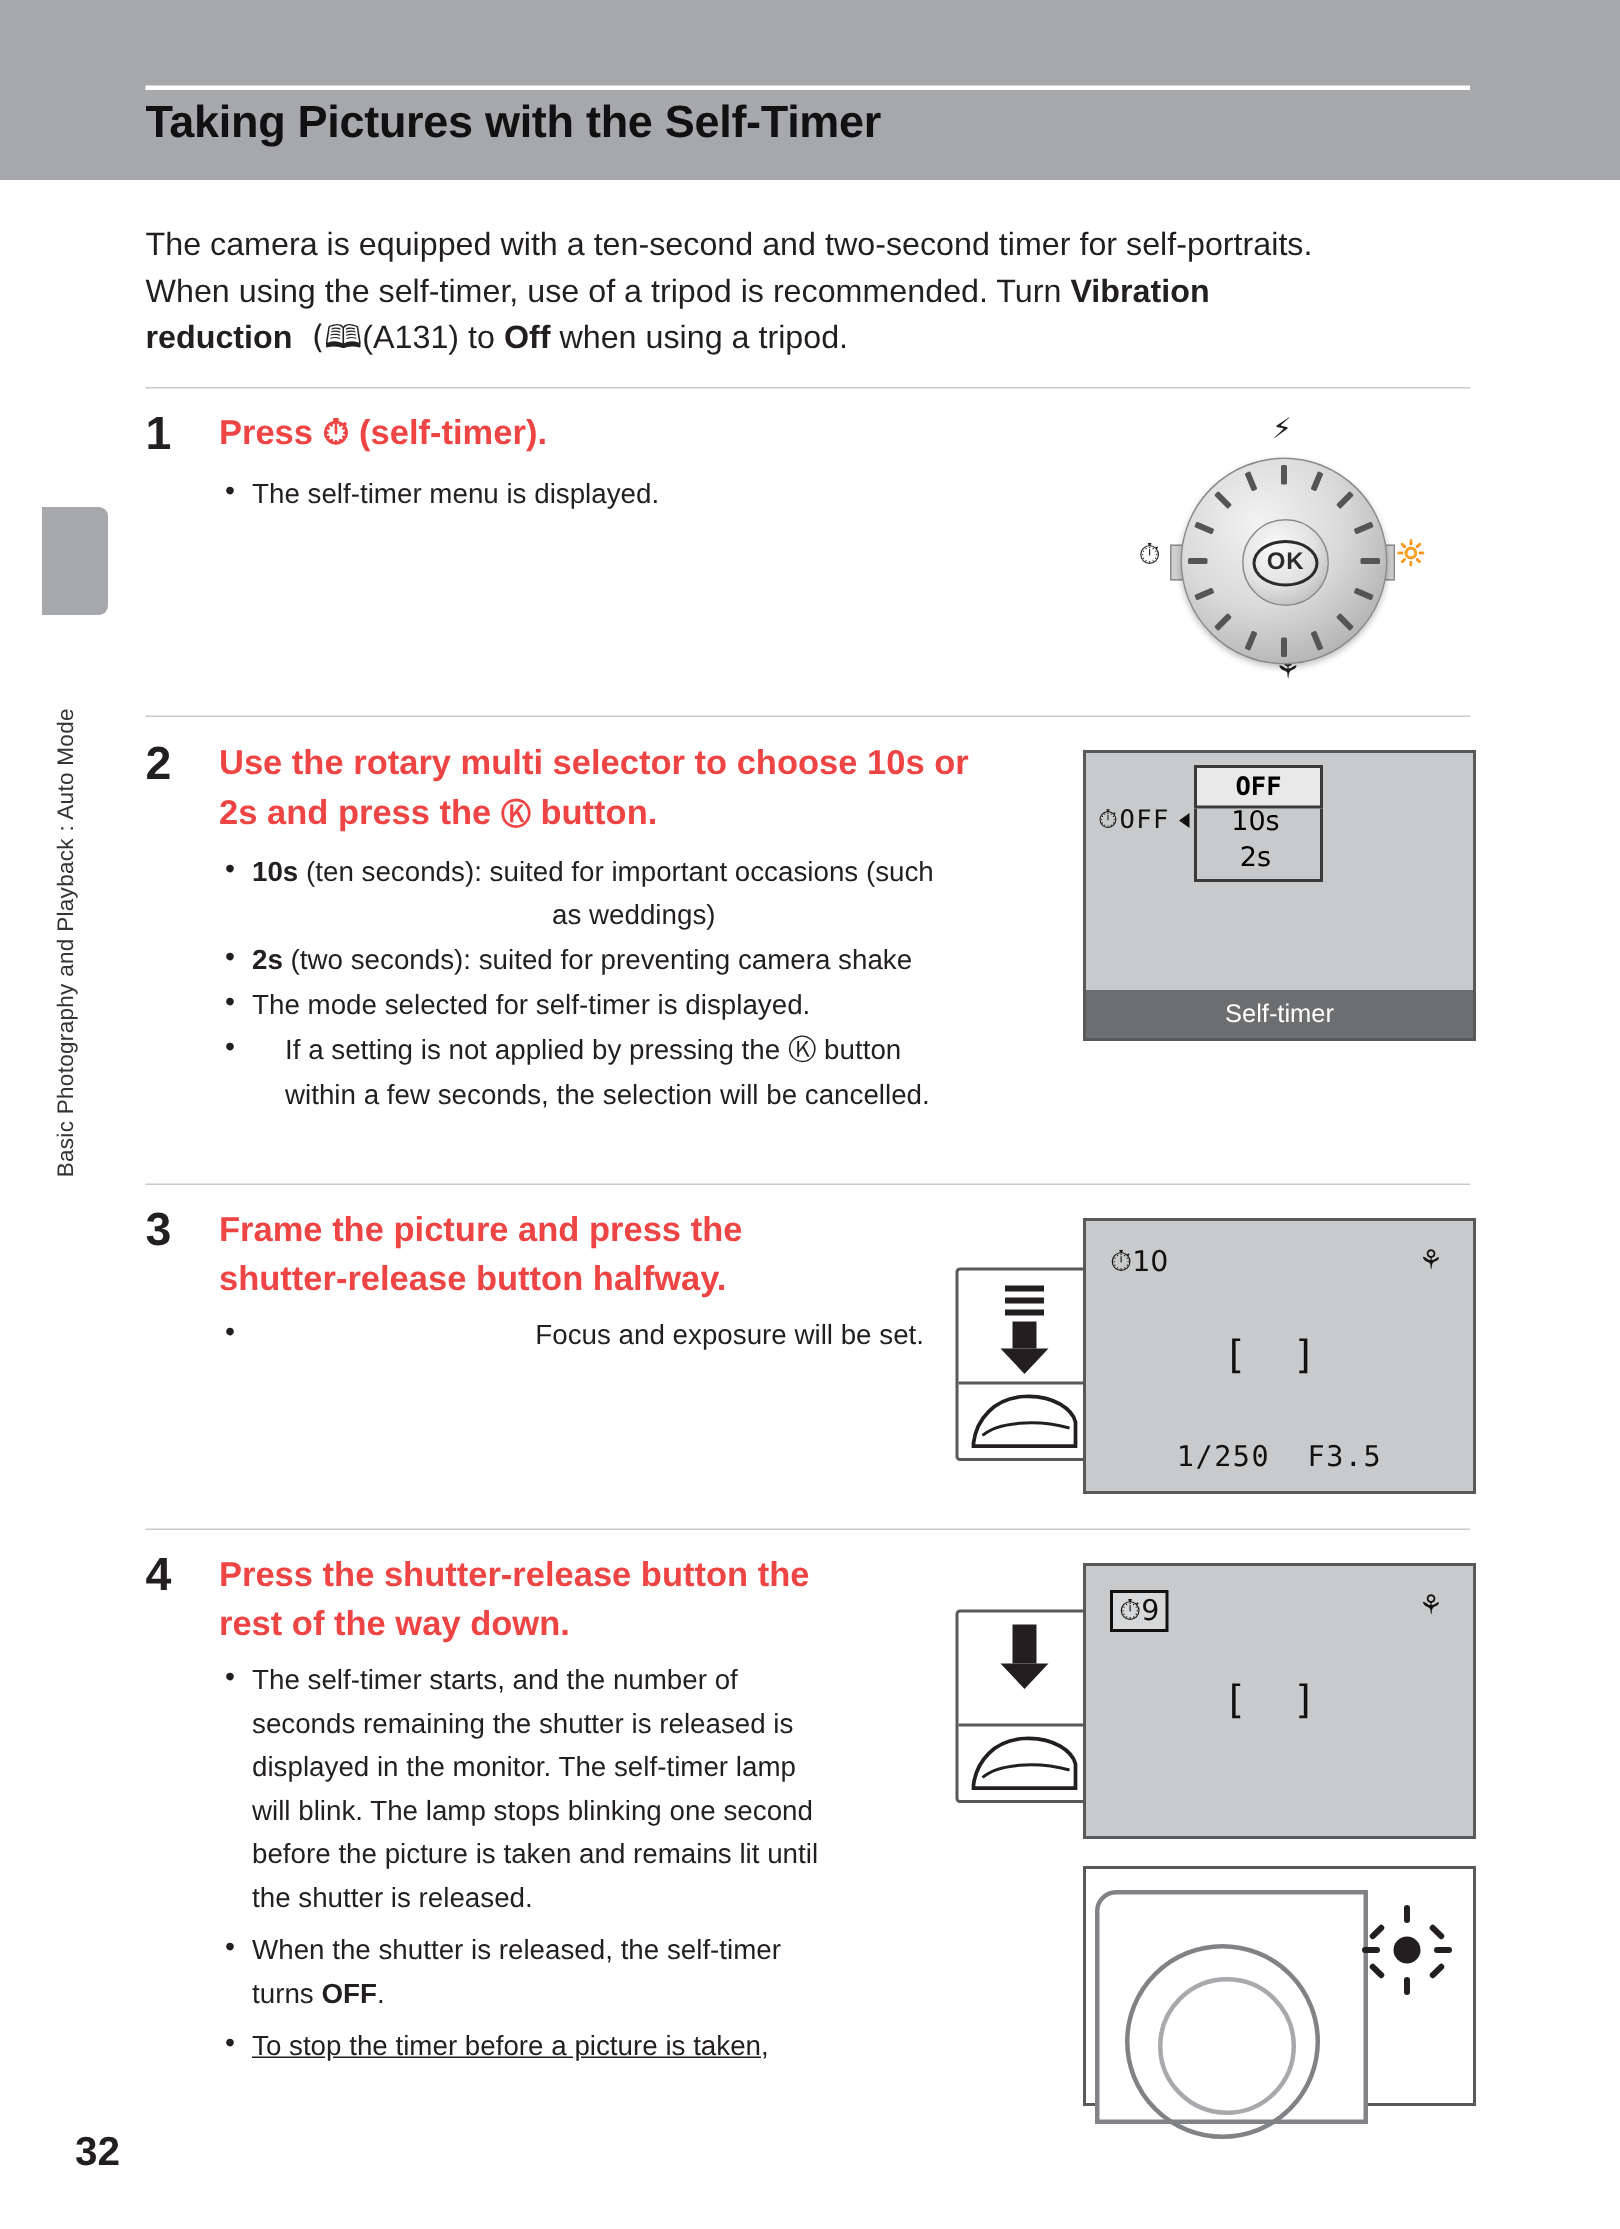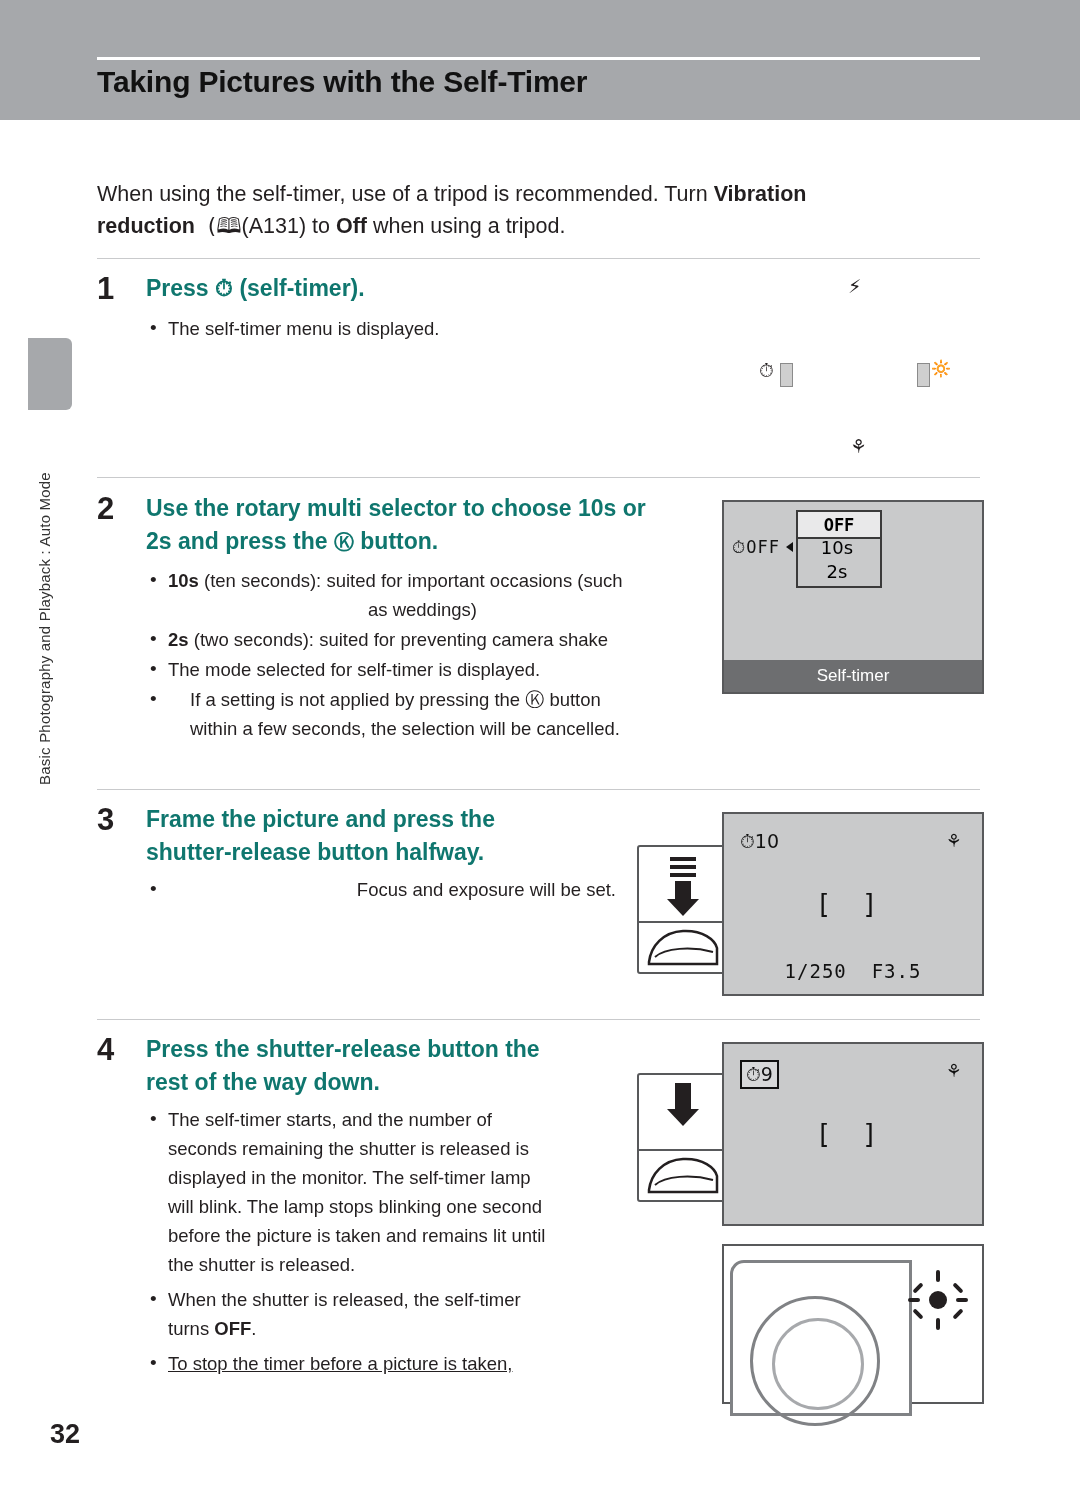--- a/index.html
+++ b/index.html
@@ -90,21 +90,21 @@
     position: absolute;
     font-size: 31px;
     font-weight: bold;
     color: #231f20;
   }
   .step-head {
     position: absolute;
     font-size: 23px;
     font-weight: bold;
     line-height: 33px;
-    color: #0f766e;
+    color: #ef4444;
   }
   .bullets {
     position: absolute;
     font-size: 18.5px;
     line-height: 29px;
     color: #231f20;
   }
   .bullets .bl {
     position: relative;
     padding-left: 22px;
@@ -389,21 +389,21 @@
 <body>
 
 <div class="header-band"></div>
 <div class="title-rule"></div>
 <div class="page-title">Taking Pictures with the Self-Timer</div>
 
 <div class="side-tab"></div>
 <div class="side-text">Basic Photography and Playback : Auto Mode</div>
 
 <div class="intro">
-  <br>
+  <span>The camera is equipped with a ten-second and two-second timer for self-portraits.</span><br>
   <span>When using the self-timer, use of a tripod is recommended. Turn </span><b>Vibration</b><br>
   <b>reduction</b>
   <span class="sym">&nbsp;(🕮</span><span>(A131) to </span><b>Off</b><span> when using a tripod.</span>
 </div>
 
 <div class="hr" style="top:258px;"></div>
 <div class="step-num" style="left:97px; top:271px;">1</div>
 <div class="step-head" style="left:146px; top:272px; width:480px;">
   <span>Press </span><span class="sym">⏱</span><span> (self-timer).</span>
 </div>
@@ -411,20 +411,41 @@
   <div class="bl">The self-timer menu is displayed.</div>
 </div>
 
 <div class="dial-wrap">
   <div class="dial-lbl" style="left:103px; top:0px;">⚡</div>
   <div class="dial-lbl" style="left:105px; top:160px;">⚘</div>
   <div class="dial-lbl" style="left:14px; top:84px;">⏱</div>
   <div class="dial-lbl" style="left:186px; top:84px; font-size:16px;">🔆</div>
   <div class="nub" style="left:35px; top:88px;"></div>
   <div class="nub" style="left:172px; top:88px;"></div>
+  <div class="dial-outer">
+    <div class="tick" style="transform: rotate(0deg);"></div>
+    <div class="tick" style="transform: rotate(22.5deg);"></div>
+    <div class="tick" style="transform: rotate(45deg);"></div>
+    <div class="tick" style="transform: rotate(67.5deg);"></div>
+    <div class="tick" style="transform: rotate(90deg);"></div>
+    <div class="tick" style="transform: rotate(112.5deg);"></div>
+    <div class="tick" style="transform: rotate(135deg);"></div>
+    <div class="tick" style="transform: rotate(157.5deg);"></div>
+    <div class="tick" style="transform: rotate(180deg);"></div>
+    <div class="tick" style="transform: rotate(202.5deg);"></div>
+    <div class="tick" style="transform: rotate(225deg);"></div>
+    <div class="tick" style="transform: rotate(247.5deg);"></div>
+    <div class="tick" style="transform: rotate(270deg);"></div>
+    <div class="tick" style="transform: rotate(292.5deg);"></div>
+    <div class="tick" style="transform: rotate(315deg);"></div>
+    <div class="tick" style="transform: rotate(337.5deg);"></div>
+    <div class="dial-inner">
+      <div class="ok-oval">OK</div>
+    </div>
+  </div>
 </div>
 
 <div class="hr" style="top:477px;"></div>
 <div class="step-num" style="left:97px; top:491px;">2</div>
 <div class="step-head" style="left:146px; top:492px; width:560px;">
   <span>Use the rotary multi selector to choose </span><b>10s</b><span> or</span><br>
   <b>2s</b><span> and press the </span><span class="sym" style="font-size:20px;">Ⓚ</span><span> button.</span>
 </div>
 <div class="bullets" style="left:146px; top:566px; width:560px;">
   <div class="bl">

